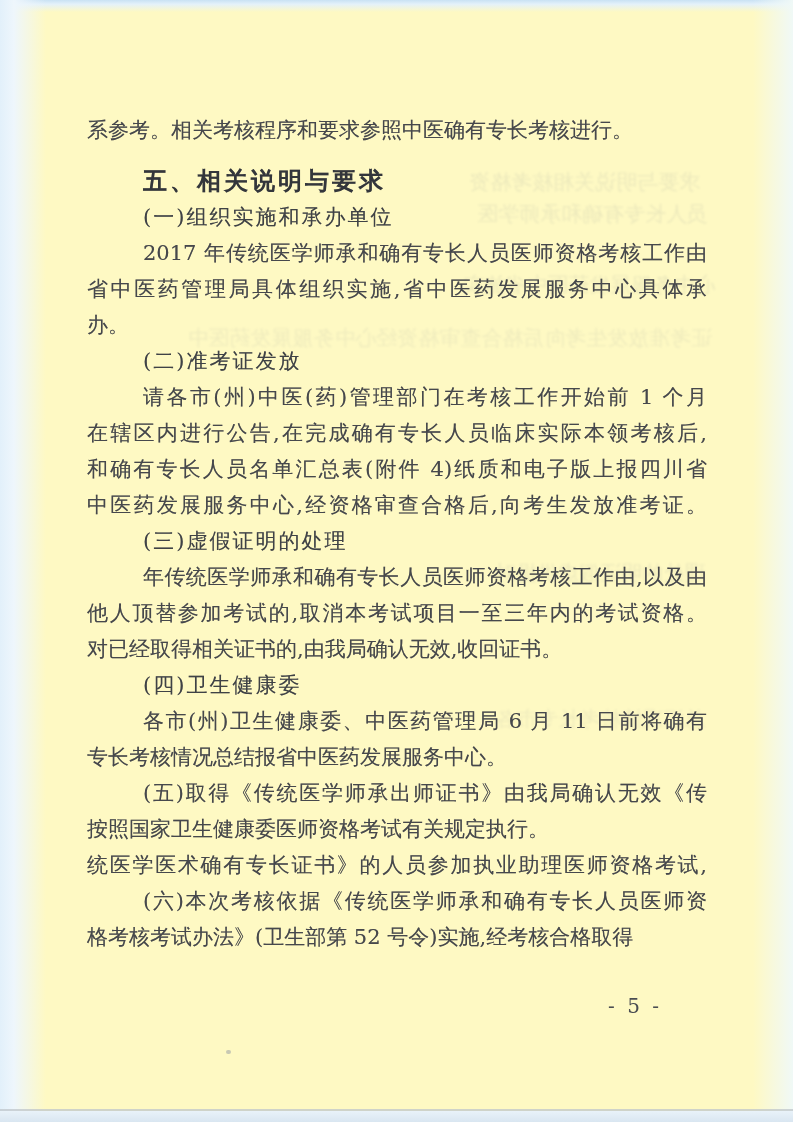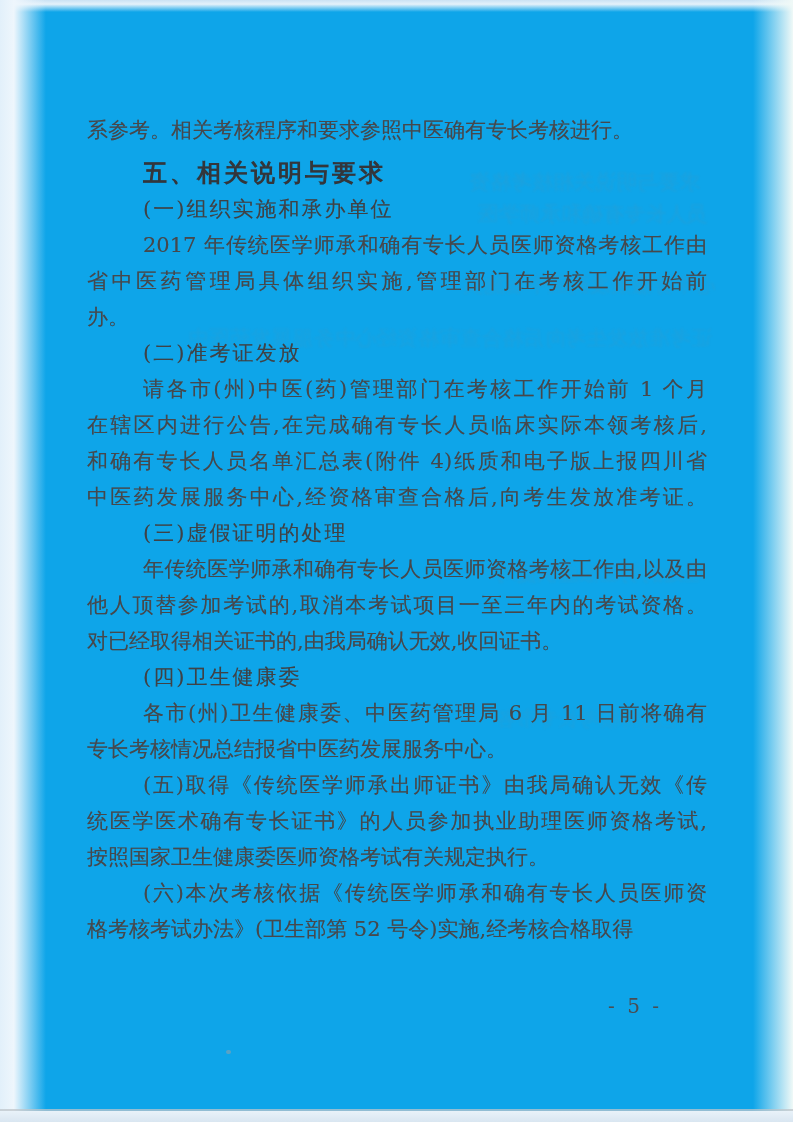--- a/index.html
+++ b/index.html
@@ -1,18 +1,18 @@
 <!DOCTYPE html>
 <html><head>
 <meta charset="utf-8">
 <style>
   html,body{margin:0;padding:0;background:#ffffff;}
   #stage{
     position:relative;width:793px;height:1122px;overflow:hidden;
-    background:#0ea5e9;
+    background:#fef9c3;
     font-family:"DejaVu Serif", serif;
   }
   
   .edge-top{position:absolute;left:0;top:0;width:793px;height:12px;
     background:linear-gradient(to bottom, #c9e2f4 0%, #e4f1fa 35%, rgba(255,255,255,0) 100%);}
   .edge-left{position:absolute;left:0;top:0;width:46px;height:1122px;
     background:linear-gradient(to right, #e2f0fa 0%, #eef6fc 30%, rgba(255,255,255,0) 100%);}
   .edge-right{position:absolute;right:0;top:0;width:40px;height:1122px;
     background:linear-gradient(to left, #f0f9f7 0%, rgba(255,255,255,0) 100%);}
   .edge-bottom-line{position:absolute;left:0;top:1109px;width:793px;height:2px;
@@ -27,21 +27,21 @@
     text-shadow:0 0 .5px rgba(70,72,76,.45);
   }
   .t{display:block;height:36px;white-space:nowrap;}
   .j{white-space:normal;text-align:justify;text-align-last:justify;overflow:hidden;}
   .ind{text-indent:56px;}
   .h{
     font-family:"DejaVu Sans", sans-serif;font-weight:700;
     font-size:24px;color:#33363b;letter-spacing:3px;
     text-shadow:0 0 .4px rgba(51,54,59,.5);
   }
-  .gap{margin-top:7px;}
+  .gap{margin-top:15px;}
   .sub{letter-spacing:2px;color:#3f4246;}
 
   
   .pagenum{
     position:absolute;left:520px;top:994px;width:142px;height:32px;
     text-align:right;color:#4a4d52;font-size:20px;letter-spacing:3px;
     font-family:"DejaVu Serif", serif;
   }
 
   
@@ -79,41 +79,41 @@
   <div class="ghost g4">证考准放发生考向后格合查审格资经心中务服展发药医中</div>
   <div class="ghost g5">理处的明证假虚供提对</div>
   <div class="ghost g6">总汇况情核考长专市各</div>
 
   <div class="doc">
     <div class="t">系参考。相关考核程序和要求参照中医确有专长考核进行。</div>
     <div class="t h ind gap">五、相关说明与要求</div>
 
     <div class="t ind sub">(一)组织实施和承办单位</div>
     <div class="t ind j">2017 年传统医学师承和确有专长人员医师资格考核工作由</div>
-    <div class="t j">省中医药管理局具体组织实施,管理部门在考核工作开始前</div>
+    <div class="t j">省中医药管理局具体组织实施,省中医药发展服务中心具体承</div>
     <div class="t">办。</div>
 
     <div class="t ind sub">(二)准考证发放</div>
     <div class="t ind j">请各市(州)中医(药)管理部门在考核工作开始前 1 个月</div>
     <div class="t j">在辖区内进行公告,在完成确有专长人员临床实际本领考核后,</div>
     <div class="t j">和确有专长人员名单汇总表(附件 4)纸质和电子版上报四川省</div>
     <div class="t j">中医药发展服务中心,经资格审查合格后,向考生发放准考证。</div>
 
     <div class="t ind sub">(三)虚假证明的处理</div>
     <div class="t ind j">年传统医学师承和确有专长人员医师资格考核工作由,以及由</div>
     <div class="t j">他人顶替参加考试的,取消本考试项目一至三年内的考试资格。</div>
     <div class="t">对已经取得相关证书的,由我局确认无效,收回证书。</div>
 
     <div class="t ind sub">(四)卫生健康委</div>
     <div class="t ind j">各市(州)卫生健康委、中医药管理局 6 月 11 日前将确有</div>
     <div class="t">专长考核情况总结报省中医药发展服务中心。</div>
 
     <div class="t ind j">(五)取得《传统医学师承出师证书》由我局确认无效《传</div>
+    <div class="t">按照国家卫生健康委医师资格考试有关规定执行。</div>
     <div class="t j">统医学医术确有专长证书》的人员参加执业助理医师资格考试,</div>
-    <div class="t">按照国家卫生健康委医师资格考试有关规定执行。</div>
 
     <div class="t ind j">(六)本次考核依据《传统医学师承和确有专长人员医师资</div>
     <div class="t">格考核考试办法》(卫生部第 52 号令)实施,经考核合格取得</div>
   </div>
 
   <div class="pagenum">- 5 -</div>
 
   <div class="speck"></div>
 
   <div class="edge-bottom-line"></div>

